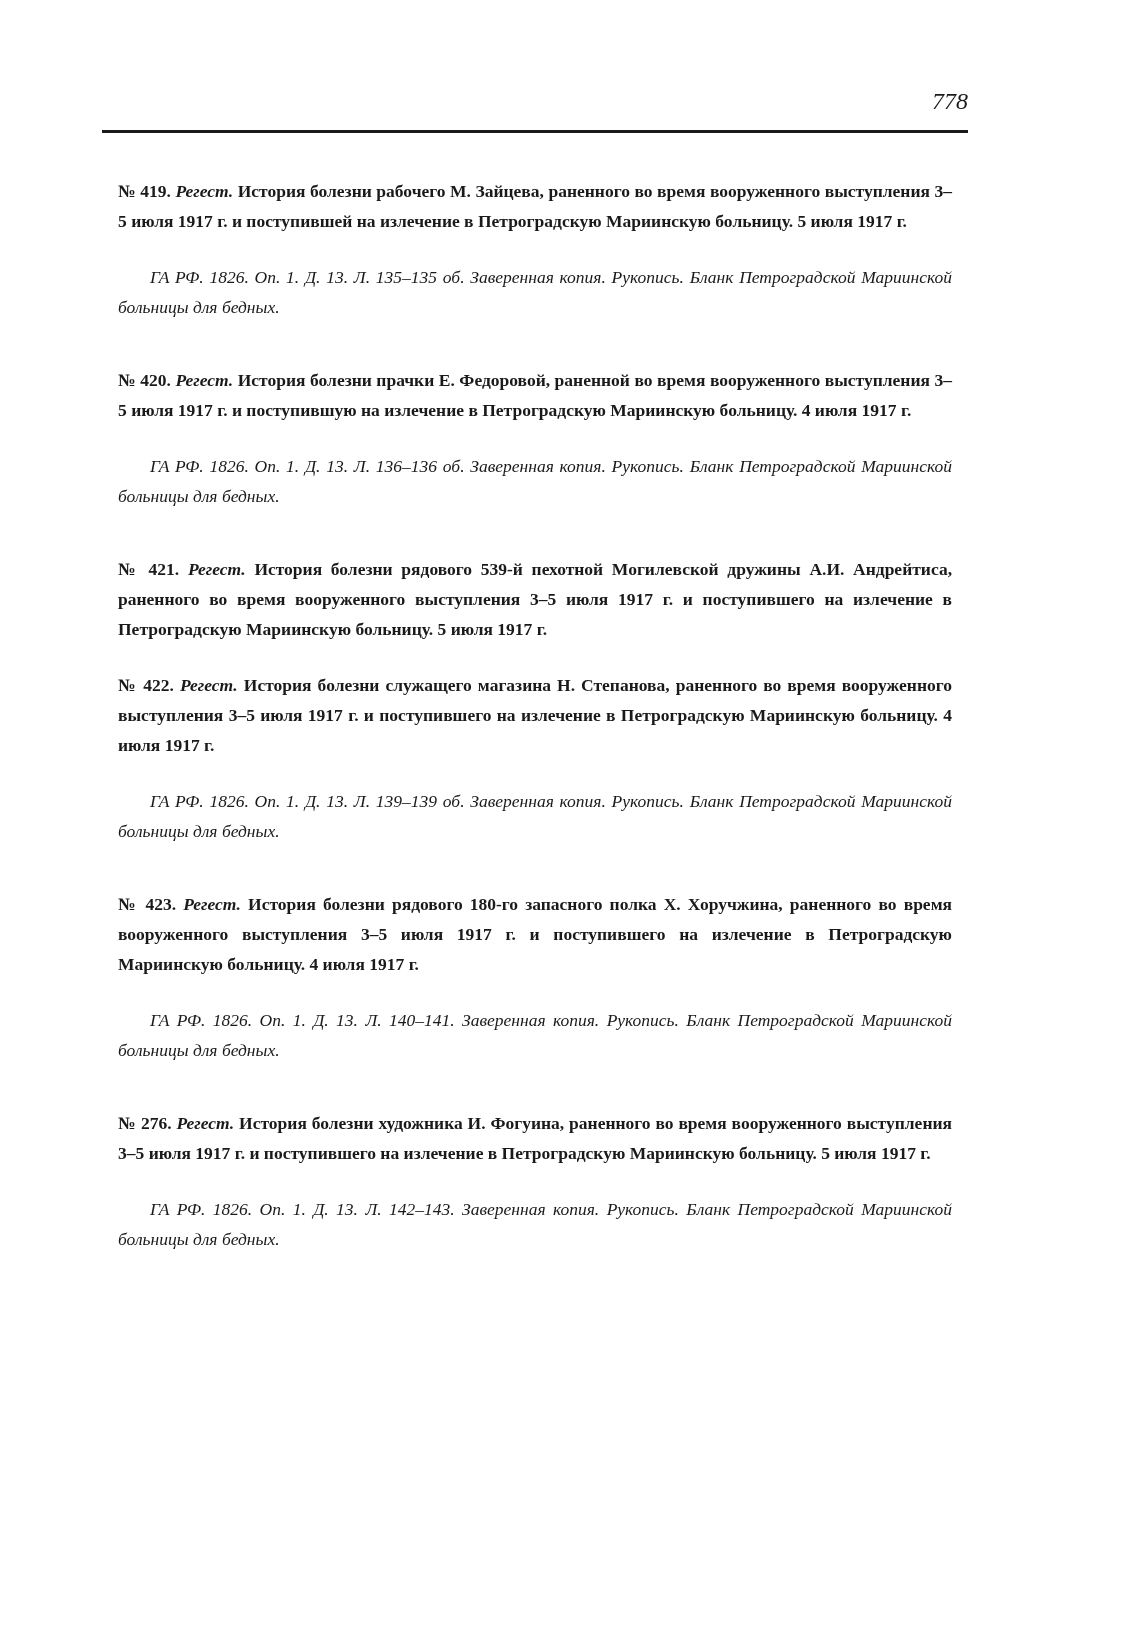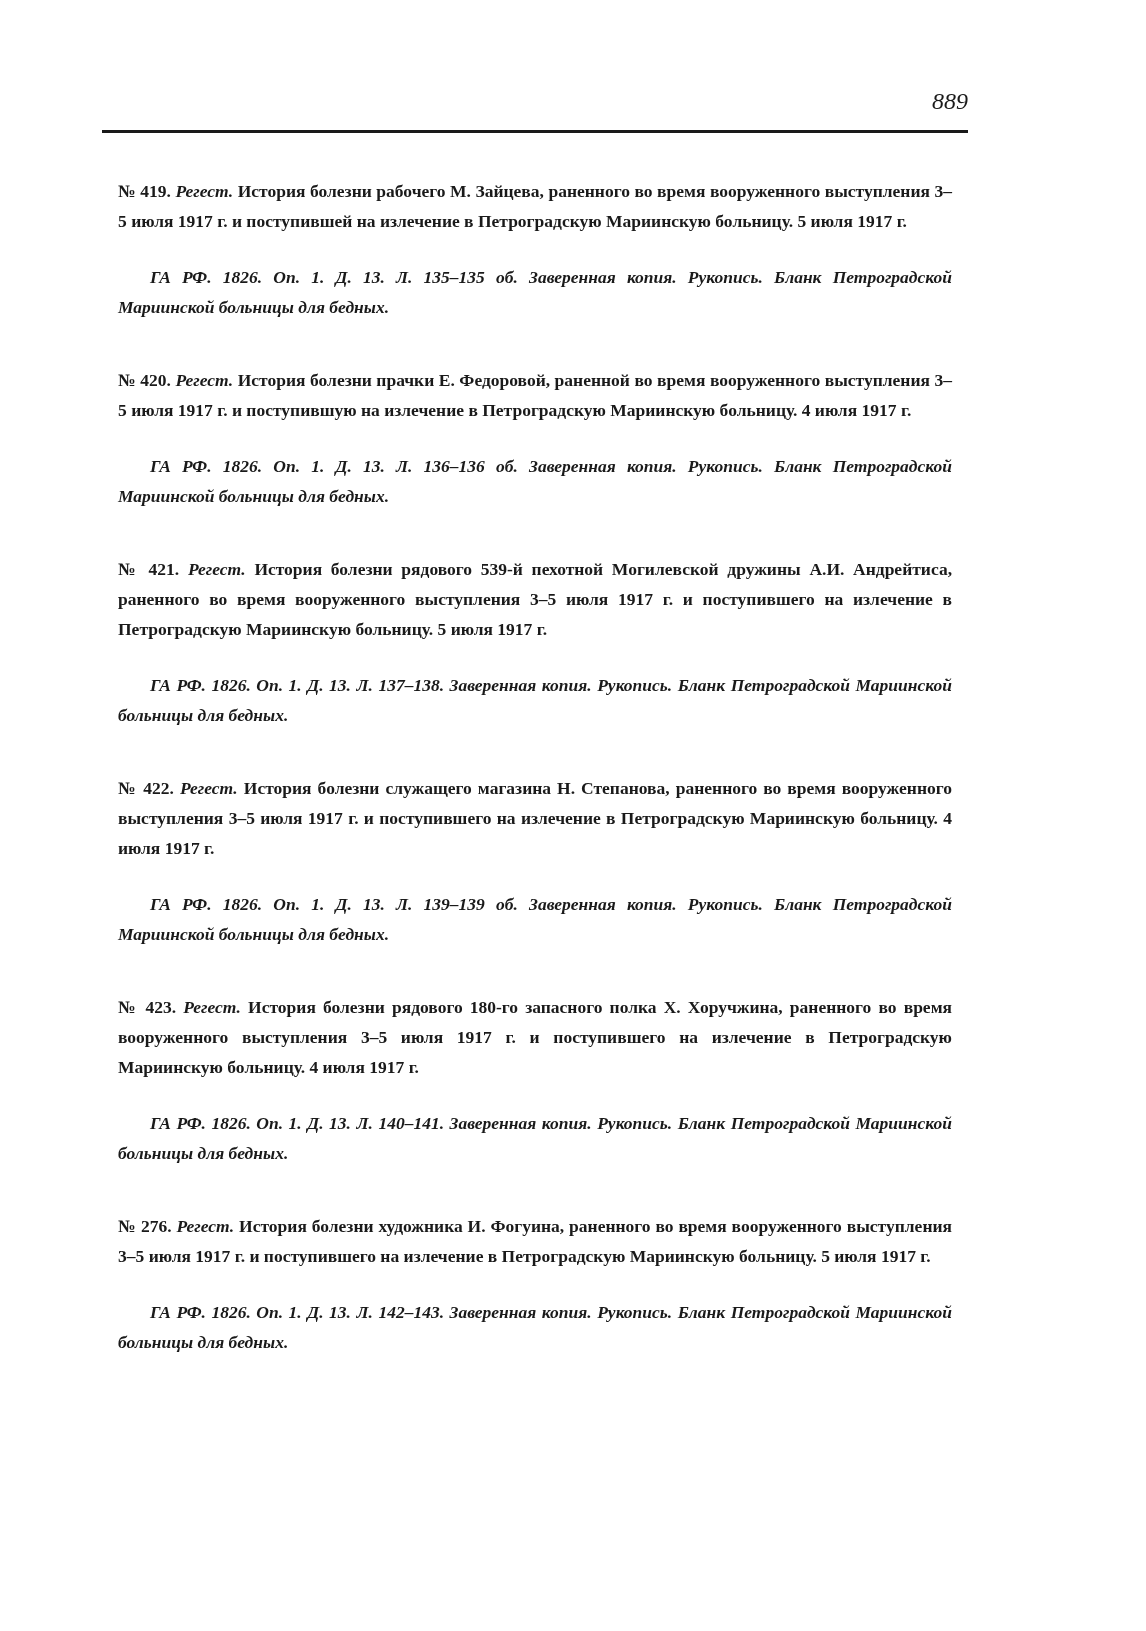--- a/index.html
+++ b/index.html
@@ -20,45 +20,44 @@
     position: absolute; left: 102px; top: 160px; width: 866px;
   }
   .entry { margin: 16px; }
   .regest {
     font-size: 17.5px; font-weight: bold; line-height: 30px;
     text-align: justify; margin: 0 0 26px 0;
   }
   .regest .num { font-weight: bold; }
   .regest .label { font-style: italic; }
   .source {
-    font-size: 17.5px; font-weight: bold; font-style: italic; line-height: 30px;
+    font-size: 17.5px; font-weight: normal; font-style: italic; line-height: 30px;
     text-align: justify; text-indent: 32px; margin: 0 0 43px 0;
   }
 </style>
 </head>
 <body>
 
-<div class="page-number">889</div>
+<div class="page-number">778</div>
 <div class="header-rule"></div>
 
 <div class="content">
 
   <div class="entry">
     <p class="regest"><span class="num">№ 419.</span> <span class="label">Регест.</span> <span>История болезни рабочего М. Зайцева, раненного во время вооруженного выступления 3–5 июля 1917 г. и поступившей на излечение в Петроградскую Мариинскую больницу. 5 июля 1917 г.</span></p>
     <p class="source">ГА РФ. 1826. Оп. 1. Д. 13. Л. 135–135 об. Заверенная копия. Рукопись. Бланк Петроградской Мариинской больницы для бедных.</p>
   </div>
 
   <div class="entry">
     <p class="regest"><span class="num">№ 420.</span> <span class="label">Регест.</span> <span>История болезни прачки Е. Федоровой, раненной во время вооруженного выступления 3–5 июля 1917 г. и поступившую на излечение в Петроградскую Мариинскую больницу. 4 июля 1917 г.</span></p>
     <p class="source">ГА РФ. 1826. Оп. 1. Д. 13. Л. 136–136 об. Заверенная копия. Рукопись. Бланк Петроградской Мариинской больницы для бедных.</p>
   </div>
 
   <div class="entry">
     <p class="regest"><span class="num">№ 421.</span> <span class="label">Регест.</span> <span>История болезни рядового 539-й пехотной Могилевской дружины А.И. Андрейтиса, раненного во время вооруженного выступления 3–5 июля 1917 г. и поступившего на излечение в Петроградскую Мариинскую больницу. 5 июля 1917 г.</span></p>
-    <p class="source">ГА РФ. 1826. Оп. 1. Д. 13. Л. 137–138. Заверенная копия. Рукопись. Бланк Петроградской Мариинской больницы для бедных.</p>
   </div>
 
   <div class="entry">
     <p class="regest"><span class="num">№ 422.</span> <span class="label">Регест.</span> <span>История болезни служащего магазина Н. Степанова, раненного во время вооруженного выступления 3–5 июля 1917 г. и поступившего на излечение в Петроградскую Мариинскую больницу. 4 июля 1917 г.</span></p>
     <p class="source">ГА РФ. 1826. Оп. 1. Д. 13. Л. 139–139 об. Заверенная копия. Рукопись. Бланк Петроградской Мариинской больницы для бедных.</p>
   </div>
 
   <div class="entry">
     <p class="regest"><span class="num">№ 423.</span> <span class="label">Регест.</span> <span>История болезни рядового 180-го запасного полка Х. Хоручжина, раненного во время вооруженного выступления 3–5 июля 1917 г. и поступившего на излечение в Петроградскую Мариинскую больницу. 4 июля 1917 г.</span></p>
     <p class="source">ГА РФ. 1826. Оп. 1. Д. 13. Л. 140–141. Заверенная копия. Рукопись. Бланк Петроградской Мариинской больницы для бедных.</p>

